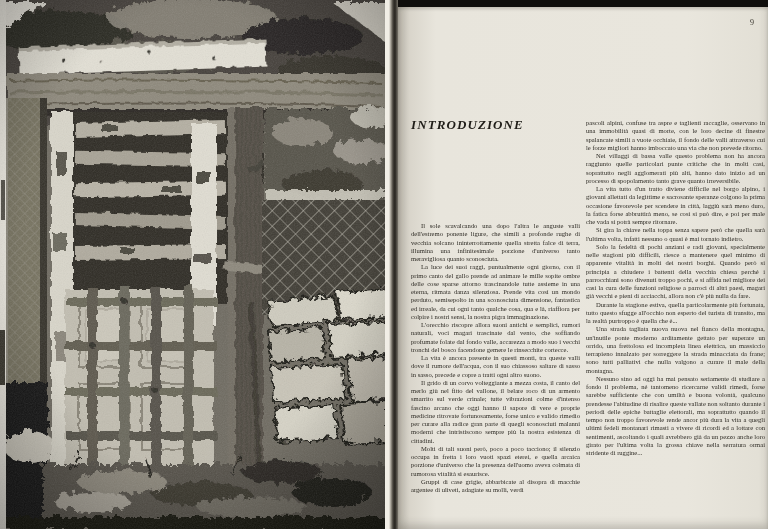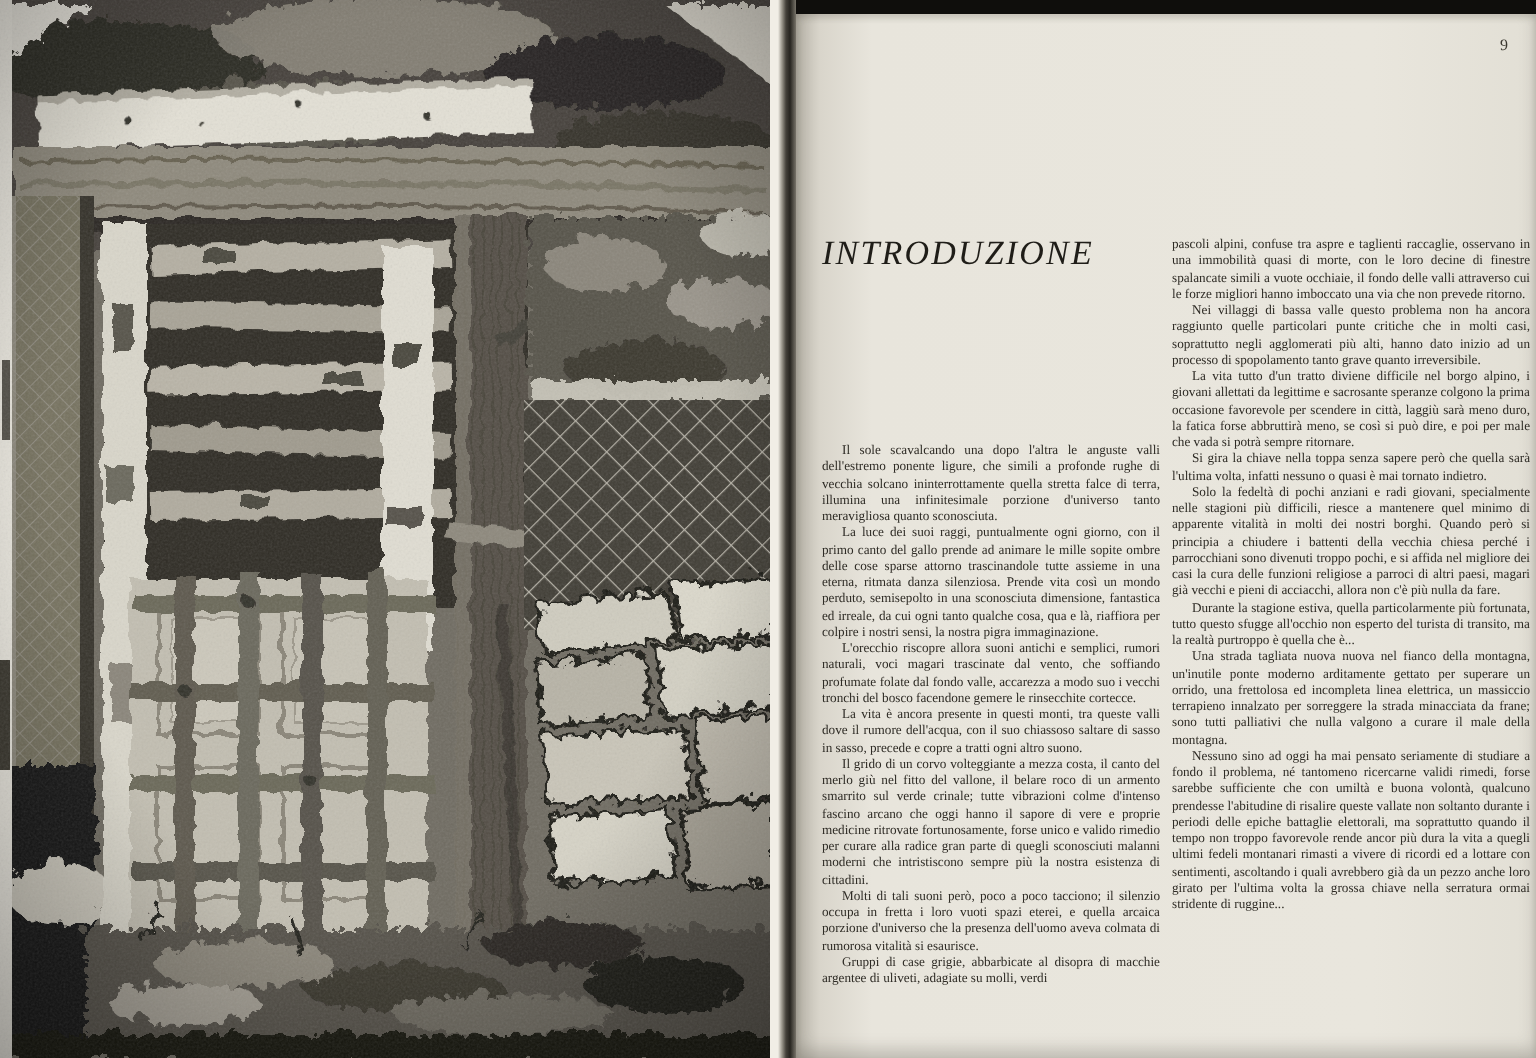--- a/index.html
+++ b/index.html
@@ -27,21 +27,21 @@
     position:absolute;left:398px;top:7px;width:370px;height:522px;
     background:linear-gradient(90deg,#b9b5aa 0px,#d9d5cb 12px,#e8e5dc 38px,#e9e6dd 78%,#e2dfd5 100%);
     box-shadow:inset 0 -4px 8px rgba(60,56,46,.25), inset 0 2px 3px rgba(60,56,46,.18);
   }
   .page-number{
     position:absolute;top:11px;right:14px;
     font-size:8px;color:#3a372f;
   }
   .section-title{
     position:absolute;left:13px;top:110px;
-    font-size:17px;font-weight:normal;font-style:italic;
+    font-size:13px;font-weight:bold;font-style:italic;
     letter-spacing:1.1px;color:#1f1d18;
   }
   .text-col{
     position:absolute;
     font-size:6.6px;line-height:8.25px;
     color:#2e2b25;text-align:justify;
   }
   .text-col p{margin:0;text-indent:10px;}
   .text-col p.no-indent{text-indent:0;}
   .col-1{left:13px;top:215px;width:169px;}

